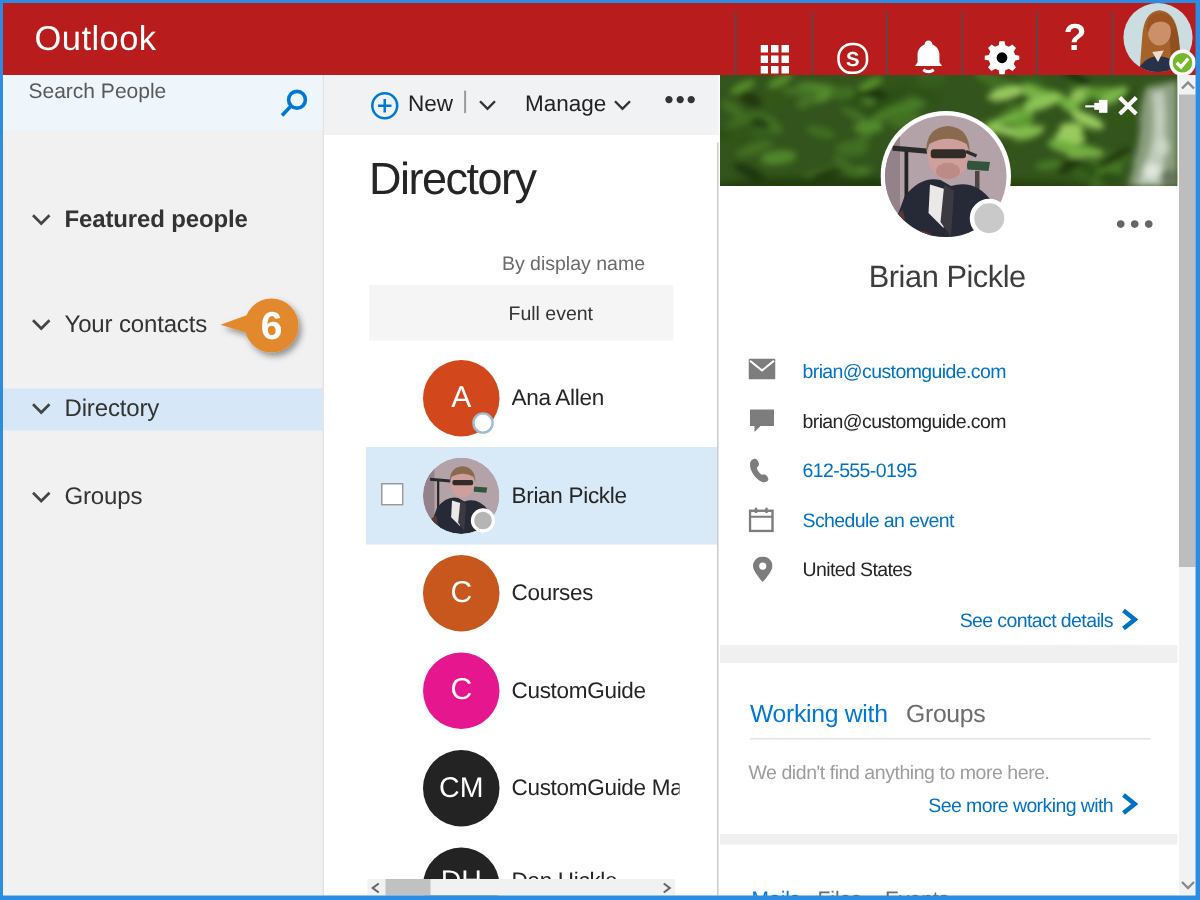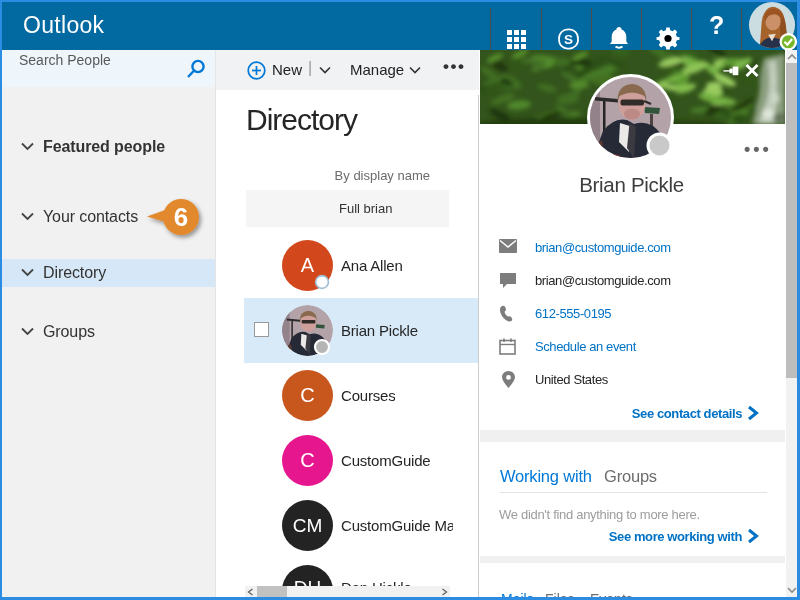--- a/index.html
+++ b/index.html
@@ -7,21 +7,21 @@
 body { font-family:"Liberation Sans", sans-serif; position:relative; background:#fff; }
 .abs { position:absolute; }
 
 
 .b-top   { left:0; top:0; width:800px; height:2px; background:#2b8ce2; z-index:50; }
 .b-left  { left:0; top:0; width:2px; height:600px; background:#2b8ce2; z-index:50; }
 .b-right { left:797px; top:0; width:3px; height:600px; background:#2b8ce2; z-index:50; }
 .b-bot   { left:0; top:597px; width:800px; height:3px; background:#2b8ce2; z-index:50; }
 
 
-.topbar { left:0; top:2px; width:800px; height:48px; background:#0369a1; z-index:10; }
+.topbar { left:0; top:2px; width:800px; height:48px; background:#b91c1c; z-index:10; }
 .brand { position:absolute; left:23px; top:10px; color:#fff; font-size:23px; font-weight:400; letter-spacing:0.3px; }
 .sep { position:absolute; top:6px; width:1px; height:42px; background:#4d4d4d; }
 .icn { position:absolute; top:0; height:48px; }
 
 
 .lpanel { left:2px; top:50px; width:214px; height:547px; background:#f1f1f1; border-right:1px solid #e4e4e4; z-index:5; }
 .search { position:absolute; left:0; top:0; width:213px; height:37px; background:#eef6fc; }
 .search .txt { position:absolute; left:17px; top:2px; font-size:14px; color:#595959; }
 .mitem { position:absolute; left:0; width:213px; height:28px; }
 .mitem .lbl { position:absolute; left:41px; top:5px; font-size:16px; color:#333; letter-spacing:-0.1px; }
@@ -44,21 +44,21 @@
 
 
 .rpanel { left:480px; top:50px; width:317px; height:547px; background:#fff; z-index:3; }
 .rname { position:absolute; left:0; top:123px; width:303px; text-align:center; font-size:20.5px; color:#3d3d3d; letter-spacing:-0.3px; }
 .crow { position:absolute; left:0; width:300px; height:22px; }
 .crow .ic { position:absolute; left:19px; top:2px; }
 .crow .tx { position:absolute; left:55px; top:3px; font-size:13px; letter-spacing:-0.4px; }
 .blue { color:#0072c6; }
 .dark { color:#252525; }
 .gband { position:absolute; left:0; width:305px; background:#f0f0f0; }
-.seemore { position:absolute; font-size:13px; font-weight:bold; color:#0072c6; letter-spacing:-0.4px; }
+.seemore { position:absolute; font-size:13px; font-weight:normal; color:#0072c6; letter-spacing:-0.4px; }
 
 
 .vscroll { left:786px; top:50px; width:11px; height:547px; background:#f2f2f2; z-index:40; }
 .vthumb { position:absolute; left:0; top:13px; width:11px; height:315px; background:#bdbdbd; }
 .hscroll { left:245px; top:586px; width:205px; height:11px; background:#f1f1f1; z-index:30; }
 .hthumb { position:absolute; left:12px; top:0; width:30px; height:11px; background:#c1c1c1; }
 </style>
 </head>
 <body>
 
@@ -189,21 +189,21 @@
       </svg>
     <span style="position:absolute; left:134px; top:11px;">Manage</span>
     <svg style="position:absolute; left:193px; top:16px;" width="12" height="9" viewBox="0 0 12 9">
         <path d="M1 1.5 L6 6.5 L11 1.5" stroke="#333" stroke-width="1.6" fill="none"></path>
       </svg>
     <span style="position:absolute; left:227px; top:7px; font-size:17px; font-weight:bold; color:#333; letter-spacing:1.5px;">•••</span>
   </div>
   <div class="mtitle">Directory</div>
   <div class="mby">By display name</div>
   <div class="mhead">
-      <div class="t">Full brian</div>
+      <div class="t">Full event</div>
     </div>
   <div class="rows">
     <div class="row" style="top:0;">
       <div class="av" style="background:#d2481c; font-size:20px; line-height:51px;">A</div>
       <svg style="position:absolute; left:70px; top:41px;" width="16" height="16" viewBox="0 0 16 16">
           <circle cx="8" cy="8" r="6.4" fill="#fff" stroke="#9dbdd4" stroke-width="1.6"></circle>
         </svg>
       <div class="nm">Ana Allen</div>
     </div>
     <div class="row rowsel" style="top:65px;">

